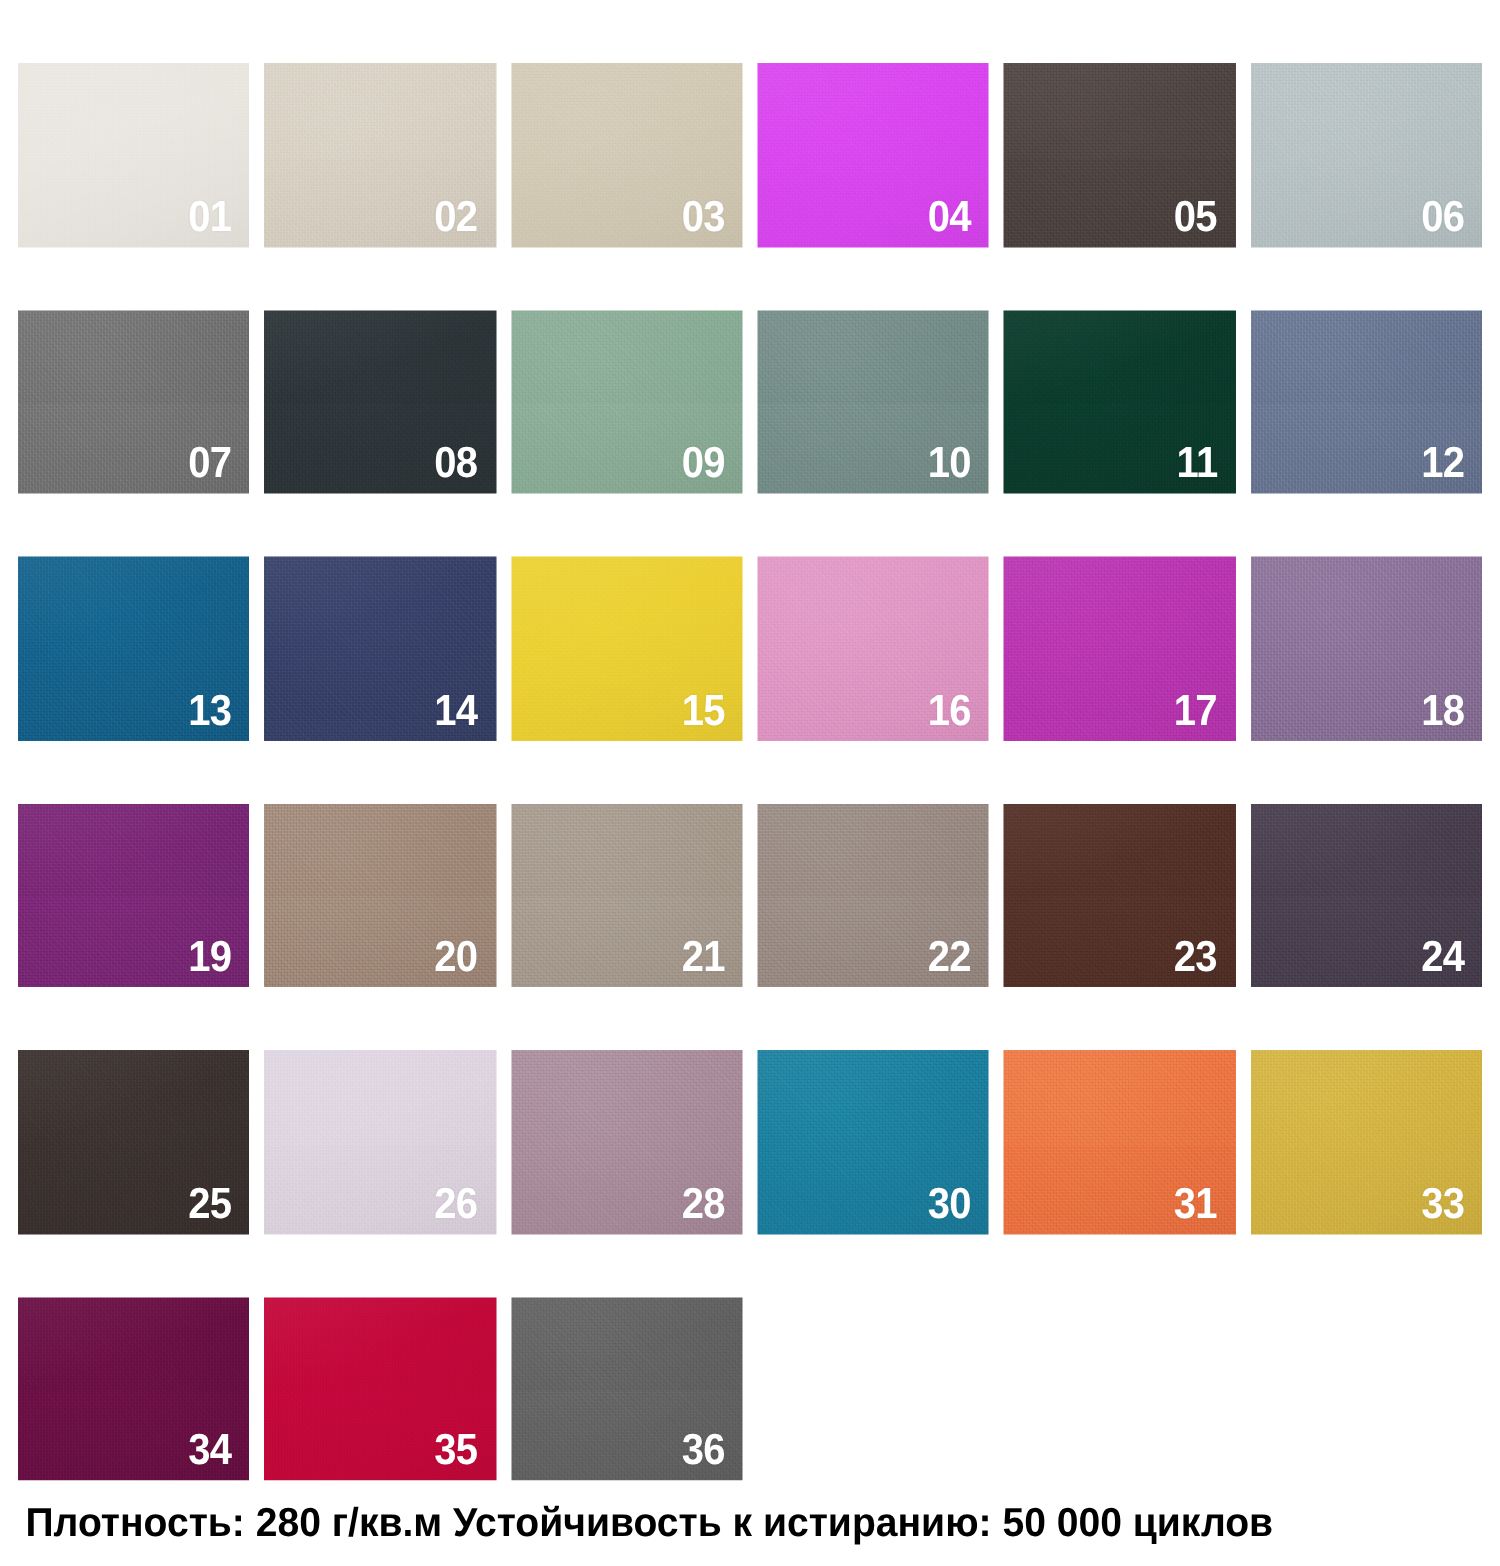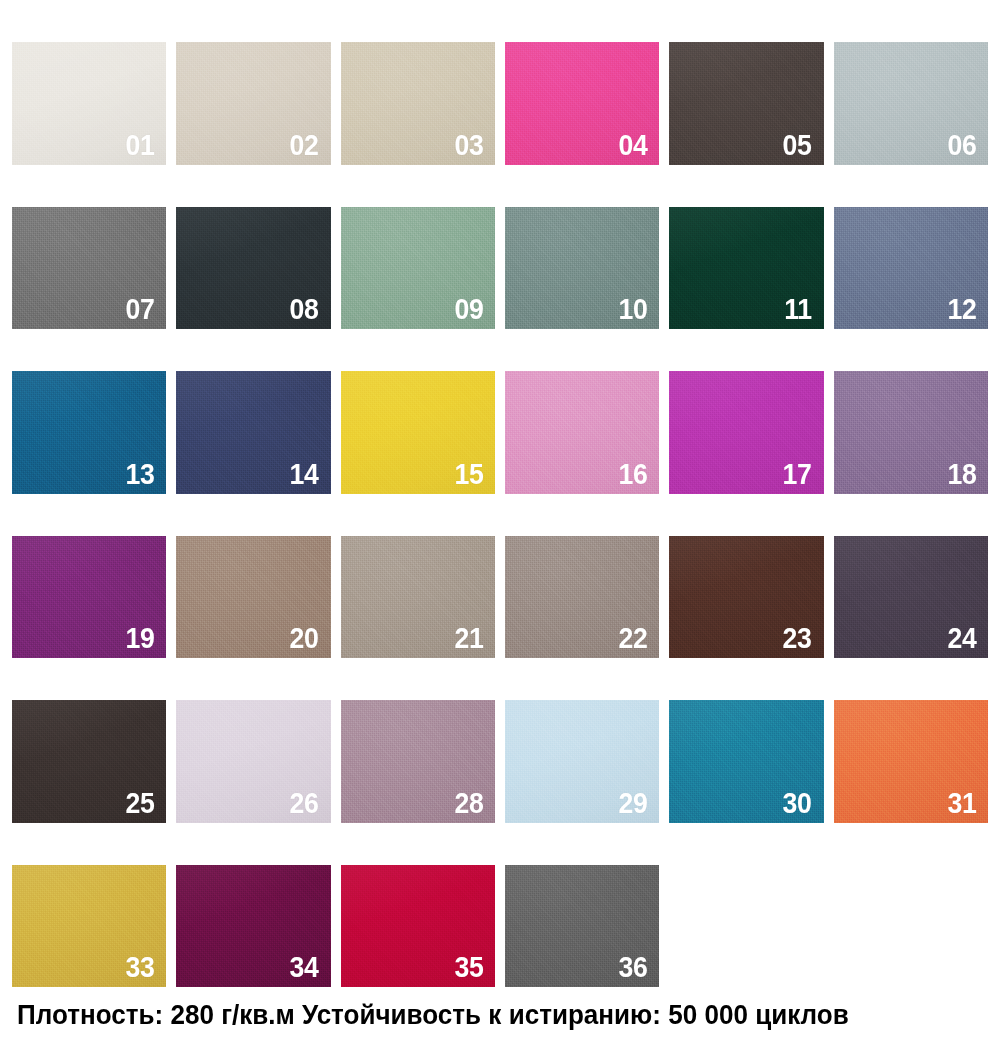--- a/index.html
+++ b/index.html
@@ -140,21 +140,21 @@
       <div class="swatch" style="background-color: rgb(217, 209, 196);">
         <div class="texture"></div>
         <div class="sheen"></div>
         <span class="num">02</span>
       </div>
       <div class="swatch" style="background-color: rgb(211, 202, 181);">
         <div class="texture"></div>
         <div class="sheen"></div>
         <span class="num">03</span>
       </div>
-      <div class="swatch" style="background-color: #ec4899;">
+      <div class="swatch" style="background-color: #d946ef;">
         <div class="texture"></div>
         <div class="sheen"></div>
         <span class="num">04</span>
       </div>
       <div class="swatch" style="background-color: rgb(77, 67, 64); text-align: center;">
         <div class="texture"></div>
         <div class="sheen"></div>
         <span class="num">05</span>
       </div>
       <div class="swatch" style="background-color: rgb(183, 194, 196);">
@@ -259,25 +259,20 @@
       </div>
       <div class="swatch" style="background-color: rgb(222, 213, 224);">
         <div class="texture"></div>
         <div class="sheen"></div>
         <span class="num">26</span>
       </div>
       <div class="swatch" style="background-color: rgb(169, 140, 156);">
         <div class="texture"></div>
         <div class="sheen"></div>
         <span class="num">28</span>
-      </div>
-      <div class="swatch" style="background-color: rgb(199, 223, 236);">
-        <div class="texture"></div>
-        <div class="sheen"></div>
-        <span class="num">29</span>
       </div>
       <div class="swatch" style="background-color: rgb(28, 127, 158);">
         <div class="texture"></div>
         <div class="sheen"></div>
         <span class="num">30</span>
       </div>
       <div class="swatch" style="background-color: rgb(236, 116, 66);">
         <div class="texture"></div>
         <div class="sheen"></div>
         <span class="num">31</span>

